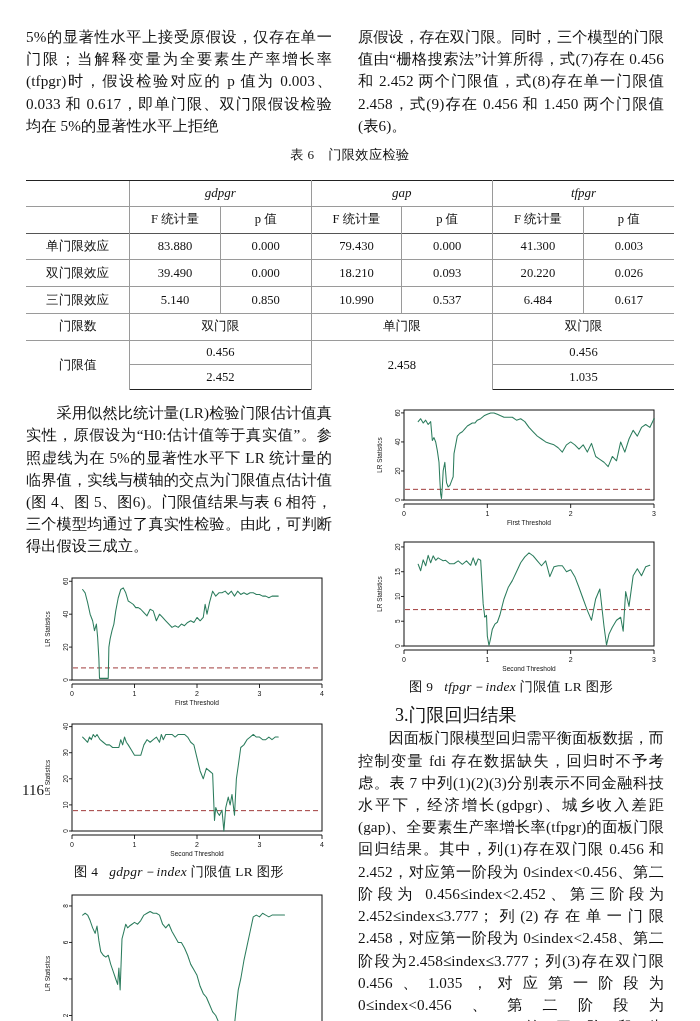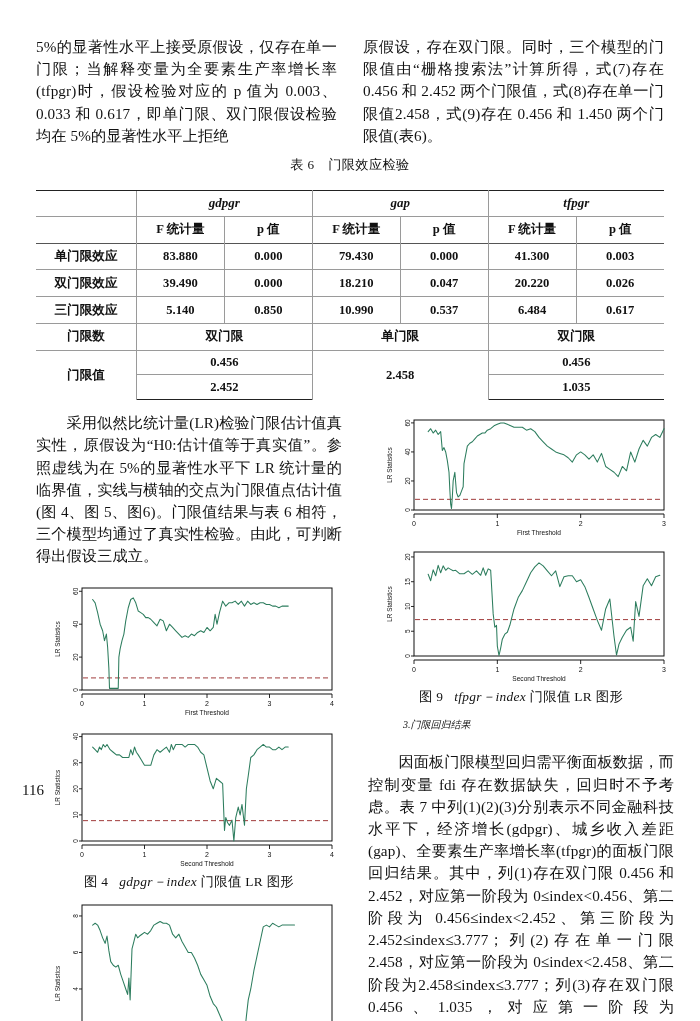--- a/index.html
+++ b/index.html
@@ -4,21 +4,21 @@
 <style>
   html,body{margin:0;padding:0;}
   body{
     width:700px;height:1021px;
     background:#ffffff;
     font-family:"Liberation Serif","DejaVu Serif",serif;
     color:#111;
     position:relative;
     overflow:hidden;
   }
-  .page{position:relative;width:700px;height:823px;padding:14px;box-sizing:border-box;}
+  .page{position:relative;width:700px;height:823px;padding:4px;box-sizing:border-box;}
 
   
   .cols{display:flex;gap:26px;padding:0 22px;box-sizing:border-box;}
   .col{width:306px;}
   p.para{
     margin:0 0 0 0;
     font-size:15.2px;
     line-height:22.2px;
     text-align:justify;
     text-justify:inter-ideograph;
@@ -30,21 +30,21 @@
   
   .tbl-wrap{padding:0 22px;box-sizing:border-box;margin-top:9px;}
   .tbl-caption{
     text-align:center;font-size:13.2px;margin-bottom:16px;letter-spacing:.4px;
   }
   table.t6{
     border-collapse:collapse;width:100%;font-size:12.6px;
     table-layout:fixed;
   }
   table.t6 td,table.t6 th{
-    text-align:center;font-weight:bold;padding:4.4px 2px;
+    text-align:center;font-weight:normal;padding:4.4px 2px;
     border-left:1px solid #9a9a9a;border-right:1px solid #9a9a9a;
   }
   table.t6 .noside{border-left:none;border-right:none;}
   table.t6 .firstcol{border-left:none;}
   table.t6 .lastcol{border-right:none;}
   .rt-top td{border-top:1.6px solid #222;}
   .rt-thin td{border-top:1px solid #9a9a9a;}
   .rt-mid td{border-top:1.2px solid #555;}
   .rt-bot td{border-bottom:1.6px solid #222;}
   .hdr-it{font-style:italic;font-size:13px;}
@@ -53,21 +53,21 @@
   .fig{margin:0;padding:0;}
   .fig-caption{
     text-align:center;font-size:13.4px;margin:2px 0 0 0;letter-spacing:.3px;
   }
   .plot{position:relative;}
   .plot svg{display:block;}
 
   .pageno{
     position:absolute;left:22px;bottom:24px;font-size:15px;
   }
-  .sec-head{font-size:10px;line-height:22.2px;text-indent:2em;margin:15px;font-style:italic;}
+  .sec-head{font-size:18px;line-height:22.2px;text-indent:2em;margin:1px;}
 </style>
 </head>
 <body>
 
 <div class="page">
 
   <div class="cols" style="padding-top:22px;">
     <div class="col">
       <p class="para"><span>5%的显著性水平上接受原假设，仅存在单一门限；当解释变量为全要素生产率增长率(tfpgr)时，假设检验对应的 p 值为 0.003、0.033 和 0.617，即单门限、双门限假设检验均在 5%的显著性水平上拒绝</span></p>
     </div>
@@ -112,21 +112,21 @@
           <td>79.430</td>
           <td>0.000</td>
           <td>41.300</td>
           <td class="lastcol">0.003</td>
         </tr>
         <tr class="rt-thin">
           <td class="firstcol">双门限效应</td>
           <td>39.490</td>
           <td>0.000</td>
           <td>18.210</td>
-          <td>0.047</td>
+          <td>0.093</td>
           <td>20.220</td>
           <td class="lastcol">0.026</td>
         </tr>
         <tr class="rt-thin">
           <td class="firstcol">三门限效应</td>
           <td>5.140</td>
           <td>0.850</td>
           <td>10.990</td>
           <td>0.537</td>
           <td>6.484</td>

